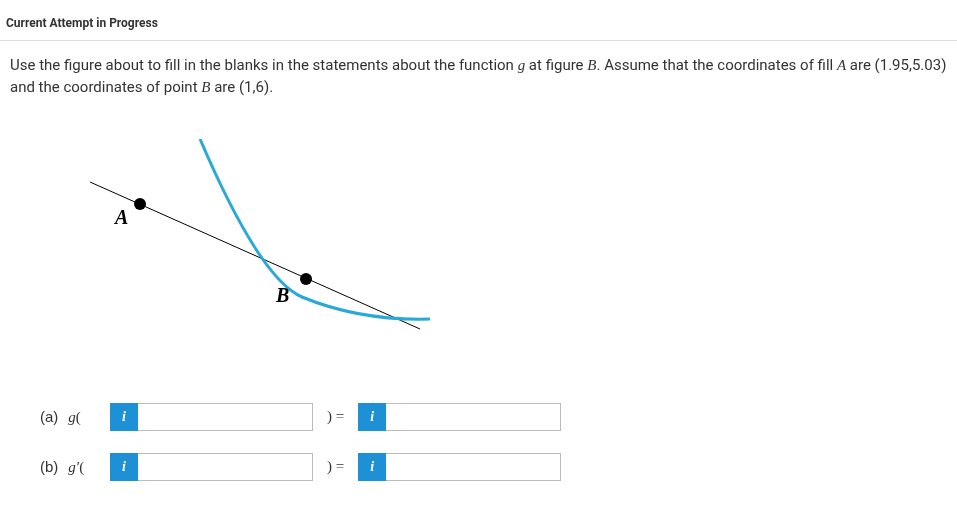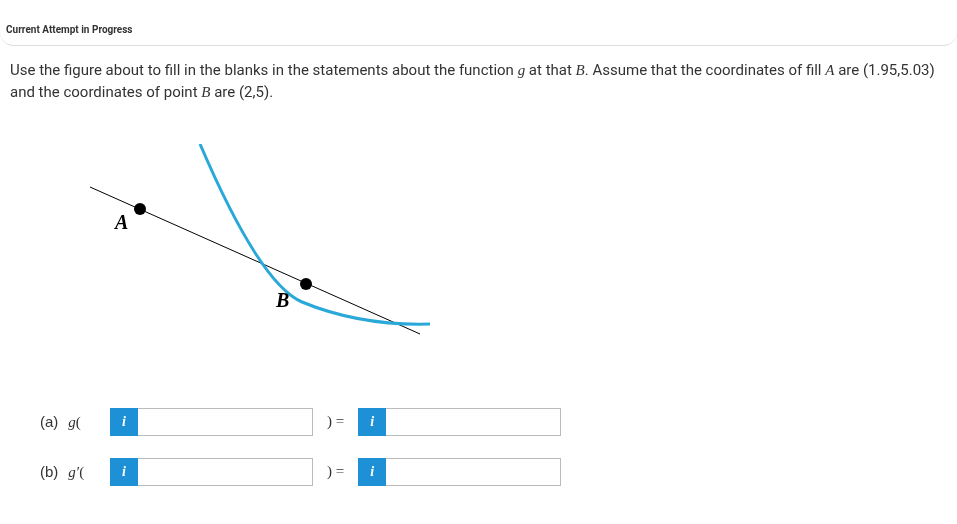--- a/index.html
+++ b/index.html
@@ -5,25 +5,24 @@
   body {
     margin: 0;
     padding: 0;
     font-family: -apple-system, BlinkMacSystemFont, "Segoe UI", Roboto, Helvetica, Arial, sans-serif;
     color: #333;
     background: #fff;
     width: 957px;
   }
   .header {
     font-weight: 700;
-    font-size: 10px;
-    padding: 24px 6px 10px 6px;
+    font-size: 12px;
+    padding: 16px 6px 10px 6px;
     border-bottom: 1px solid #ddd;
     color: #333;
-    border-radius: 14px;
   }
   .content {
     padding: 14px 10px 20px 10px;
   }
   .prompt {
     font-size: 15px;
     line-height: 1.45;
     color: #333;
   }
   .prompt em { font-style: italic; font-family: Georgia, 'Times New Roman', serif;}
@@ -85,26 +84,26 @@
 </head>
 <body>
 
 <div class="header">Current Attempt in Progress</div>
 
 <div class="content">
 
   <div class="prompt">
     <span>Use the figure about to fill in the blanks in the statements about the function </span>
     <em>g</em>
-    <span> at that </span>
+    <span> at figure </span>
     <em>B</em><span>. Assume that the coordinates of fill </span>
     <em>A</em>
     <span> are (1.95,5.03) and the coordinates of point </span>
     <em>B</em>
-    <span> are (2,5).</span>
+    <span> are (1,6).</span>
   </div>
 
   <div class="figure-wrap">
     <svg width="380" height="230" viewBox="0 0 380 230">
 
       <line x1="10" y1="43" x2="340" y2="190" stroke="#000" stroke-width="1"></line>
 
       <path d="M 120 0 Q 180 140 222 158 Q 280 182 350 180" fill="none" stroke="#2aa8d8" stroke-width="3"></path>
 
       <circle cx="60" cy="65" r="6" fill="#000"></circle>

